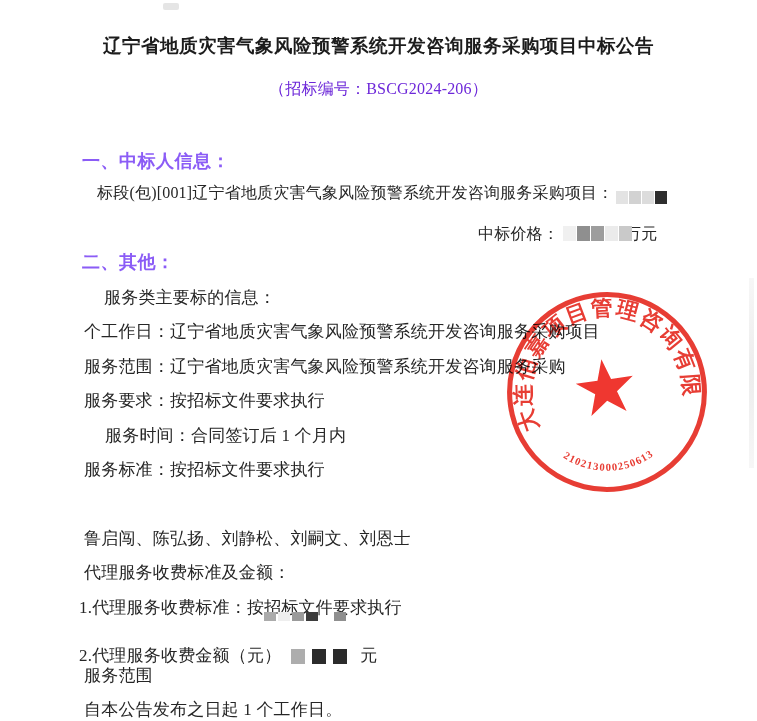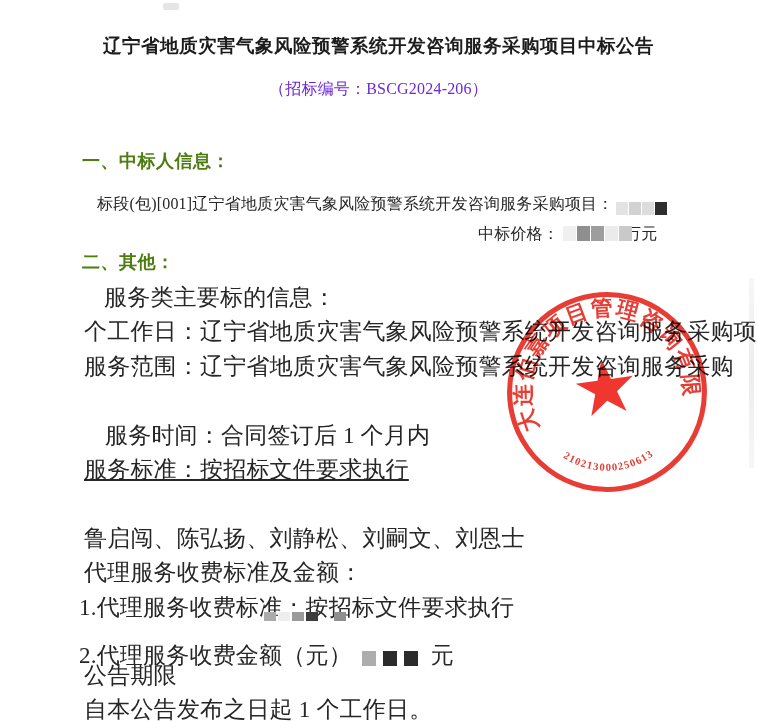--- a/index.html
+++ b/index.html
@@ -1,23 +1,23 @@
 <!DOCTYPE html>
 <html><head>
 <meta charset="utf-8">
 <style>
   html,body{margin:0;padding:0;background:#ffffff;}
   .page{
     position:relative;width:757px;height:721px;background:#ffffff;overflow:hidden;
     font-family:"Liberation Serif","DejaVu Serif",serif;color:#262626;
   }
-  .line{position:absolute;white-space:nowrap;font-size:23px;line-height:20px;letter-spacing:.2px;}
+  .line{position:absolute;white-space:nowrap;font-size:17px;line-height:20px;letter-spacing:.2px;}
   .title{left:0;top:36px;width:100%;text-align:center;font-weight:bold;font-size:18.5px;color:#1c1c1c;letter-spacing:.5px;}
   .subtitle{left:0;top:79px;width:100%;text-align:center;font-size:16px;color:#6d28d9;}
-  .heading{font-weight:bold;font-size:18px;color:#4d7c0f;letter-spacing:.5px;}
+  .heading{font-weight:bold;font-size:18px;color:#8b5cf6;letter-spacing:.5px;}
   .small{font-size:16px;}
   
   .mosaic{display:inline-flex;align-items:center;}
   .mz{display:inline-block;}
   .m-lot{position:relative;top:6px;margin-left:2px;}
   .m-lot .mz{width:12px;height:13px;margin-right:1px;}
   .m-price .mz{width:13px;height:15px;margin-right:1px;vertical-align:-2px;}
   .m-price{position:relative;top:2px;margin-left:4px;margin-right:2px;}
   .m-price .overlap{position:relative;z-index:2;margin-right:-9px;}
   .m-strip{position:absolute;left:264px;top:612px;}
@@ -39,21 +39,21 @@
 <div class="page">
 
   <div class="artifact-top"></div>
   <div class="artifact-right"></div>
 
   <div class="line title">辽宁省地质灾害气象风险预警系统开发咨询服务采购项目中标公告</div>
   <div class="line subtitle">（招标编号：BSCG2024-206）</div>
 
   <div class="line heading" style="left:82px;top:151px;">一、中标人信息：</div>
 
-  <div class="line small" style="left:97px;top:194px;">
+  <div class="line small" style="left:97px;top:183px;">
     <span>标段(包)[001]辽宁省地质灾害气象风险预警系统开发咨询服务采购项目：</span><span class="mosaic m-lot">
         <span class="mz" style="background: rgb(227, 227, 227);"></span>
         <span class="mz" style="background: rgb(210, 210, 210);"></span>
         <span class="mz" style="background: rgb(220, 220, 220);"></span>
         <span class="mz" style="background: rgb(46, 46, 46);"></span>
       </span>
   </div>
 
   <div class="line small" style="left:478px;top:224px;">
     <span>中标价格：</span><span class="mosaic m-price">
@@ -63,22 +63,23 @@
         <span class="mz" style="background: rgb(235, 235, 235);"></span>
         <span class="mz overlap" style="background: rgb(201, 201, 201);"></span>
       </span><span class="unit">万元</span>
   </div>
 
   <div class="line heading" style="left:82px;top:253px;font-family:Liberation Mono, monospace;">二、其他：</div>
 
   <div class="line" style="left:104px;top:288px;">服务类主要标的信息：</div>
   <div class="line" style="left:84px;top:322px;">个工作日：辽宁省地质灾害气象风险预警系统开发咨询服务采购项目</div>
   <div class="line" style="left:84px;top:357px;">服务范围：辽宁省地质灾害气象风险预警系统开发咨询服务采购</div>
+  <div class="line" style="left:84px;top:391px;">服务要求：按招标文件要求执行</div>
   <div class="line" style="left:84px;top:426px;margin-left:21px;">服务时间：合同签订后 1 个月内</div>
-  <div class="line" style="left:84px;top:460px;text-decoration:underline;">服务标准：按招标文件要求执行</div>
+  <div class="line" style="left:84px;top:460px;">服务标准：按招标文件要求执行</div>
   <div class="line" style="left:84px;top:529px;">鲁启闯、陈弘扬、刘静松、刘嗣文、刘恩士</div>
   <div class="line" style="left:84px;top:563px;">代理服务收费标准及金额：</div>
   <div class="line" style="left:79px;top:598px;">1.代理服务收费标准：按招标文件要求执行</div>
 
   <div class="mosaic m-strip">
       <span class="mz" style="background: rgb(171, 171, 171);"></span>
       <span class="mz" style="background: rgb(238, 238, 238);"></span>
       <span class="mz" style="background: rgb(155, 155, 155);"></span>
       <span class="mz" style="background: rgb(60, 60, 60);"></span>
       <span class="mz" style="background: transparent;"></span>
@@ -86,21 +87,21 @@
     </div>
 
   <div class="line" style="left:79px;top:632px;margin-top:14px;">
     <span>2.代理服务收费金额（元）</span><span class="mosaic m-amount">
         <span class="mz" style="background: rgb(173, 173, 173);"></span>
         <span class="mz" style="background: rgb(43, 43, 43);"></span>
         <span class="mz" style="background: rgb(43, 43, 43);"></span>
       </span><span>元</span>
   </div>
 
-  <div class="line" style="left:84px;top:666px;">公告期限</div>
+  <div class="line" style="left:84px;top:666px;">服务范围</div>
   <div class="line" style="left:84px;top:700px;text-align:right;">自本公告发布之日起 1 个工作日。</div>
 
   <svg class="seal" viewBox="0 0 210 210">
     <defs>
       <path id="arcName" d="M 33.6,131 A 76,76 0 1 1 176.4,131" fill="none"></path>
       <path id="arcNum" d="M 36.1,141.6 A 78,78 0 0 0 173.9,141.6" fill="none"></path>
     </defs>
     <circle cx="105" cy="105" r="96.5" fill="none" stroke="#e5271d" stroke-width="5"></circle>
     <polygon fill="#ee2119" points="104,72 110.8,92.7 132.5,92.7 114.9,105.6 121.6,126.3 104,113.5 86.4,126.3 93.1,105.6 75.5,92.7 97.2,92.7"></polygon>
     <text font-size="21.5" fill="#e5271d" letter-spacing="2">

